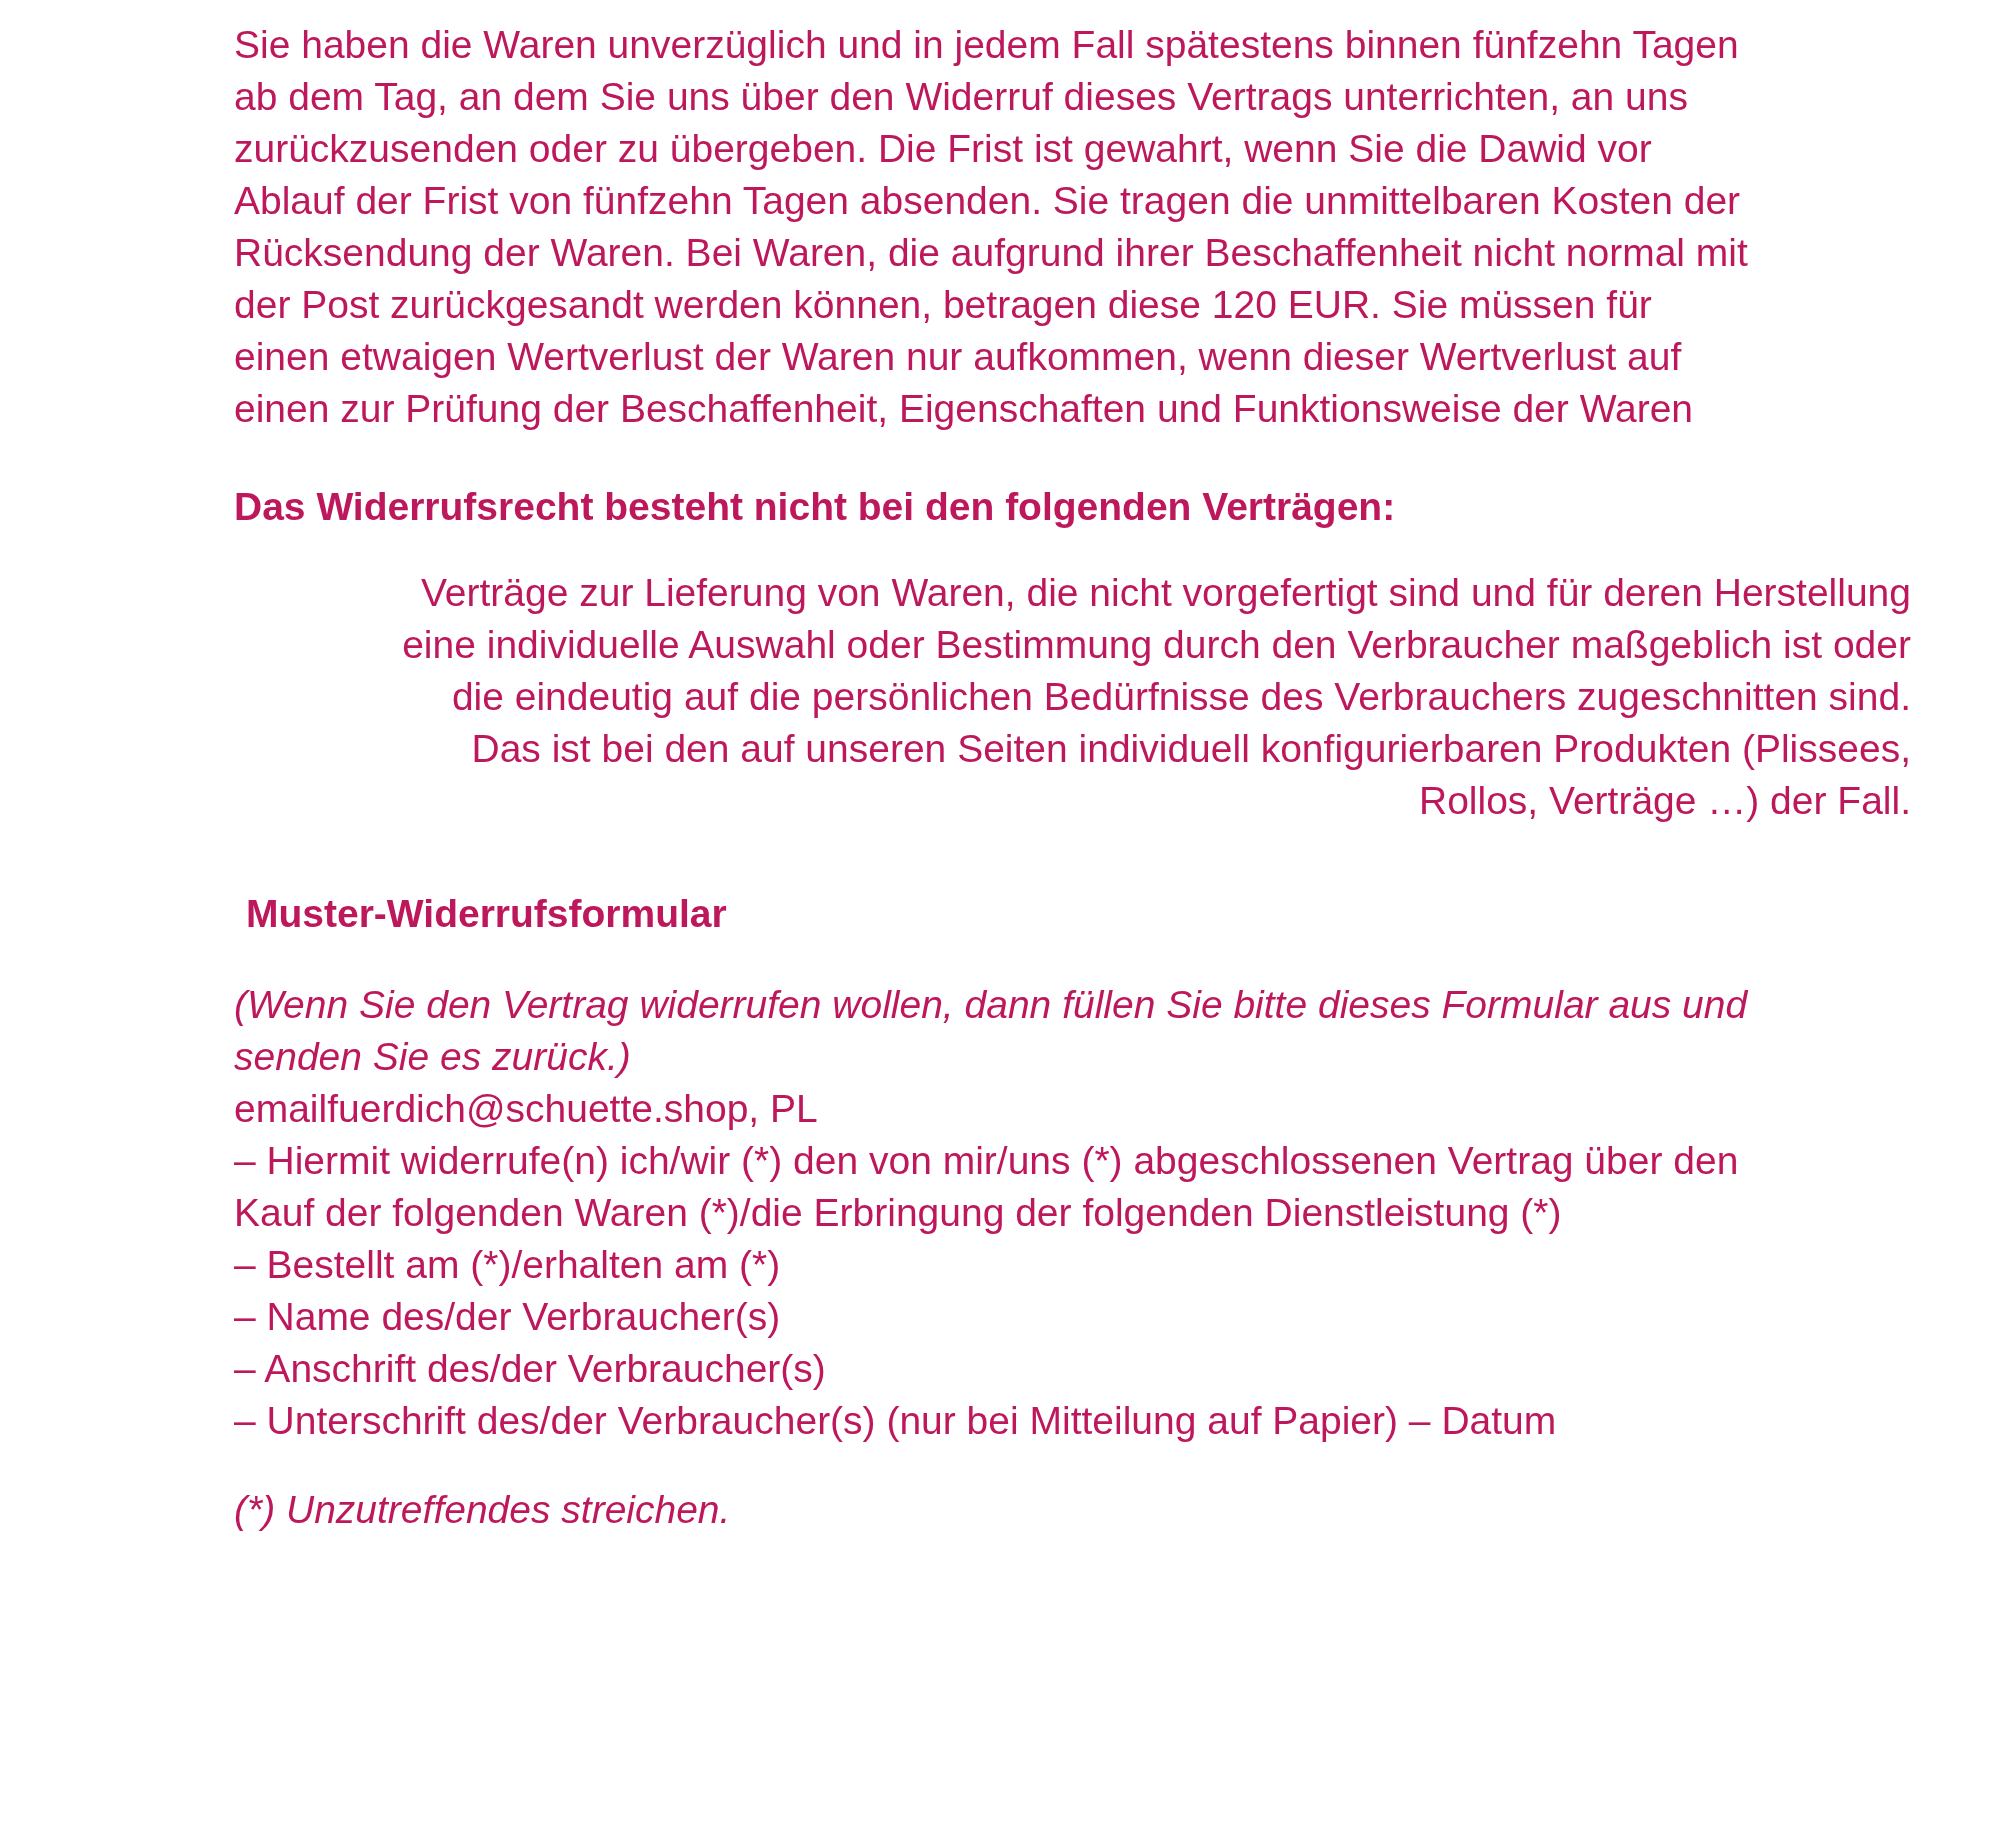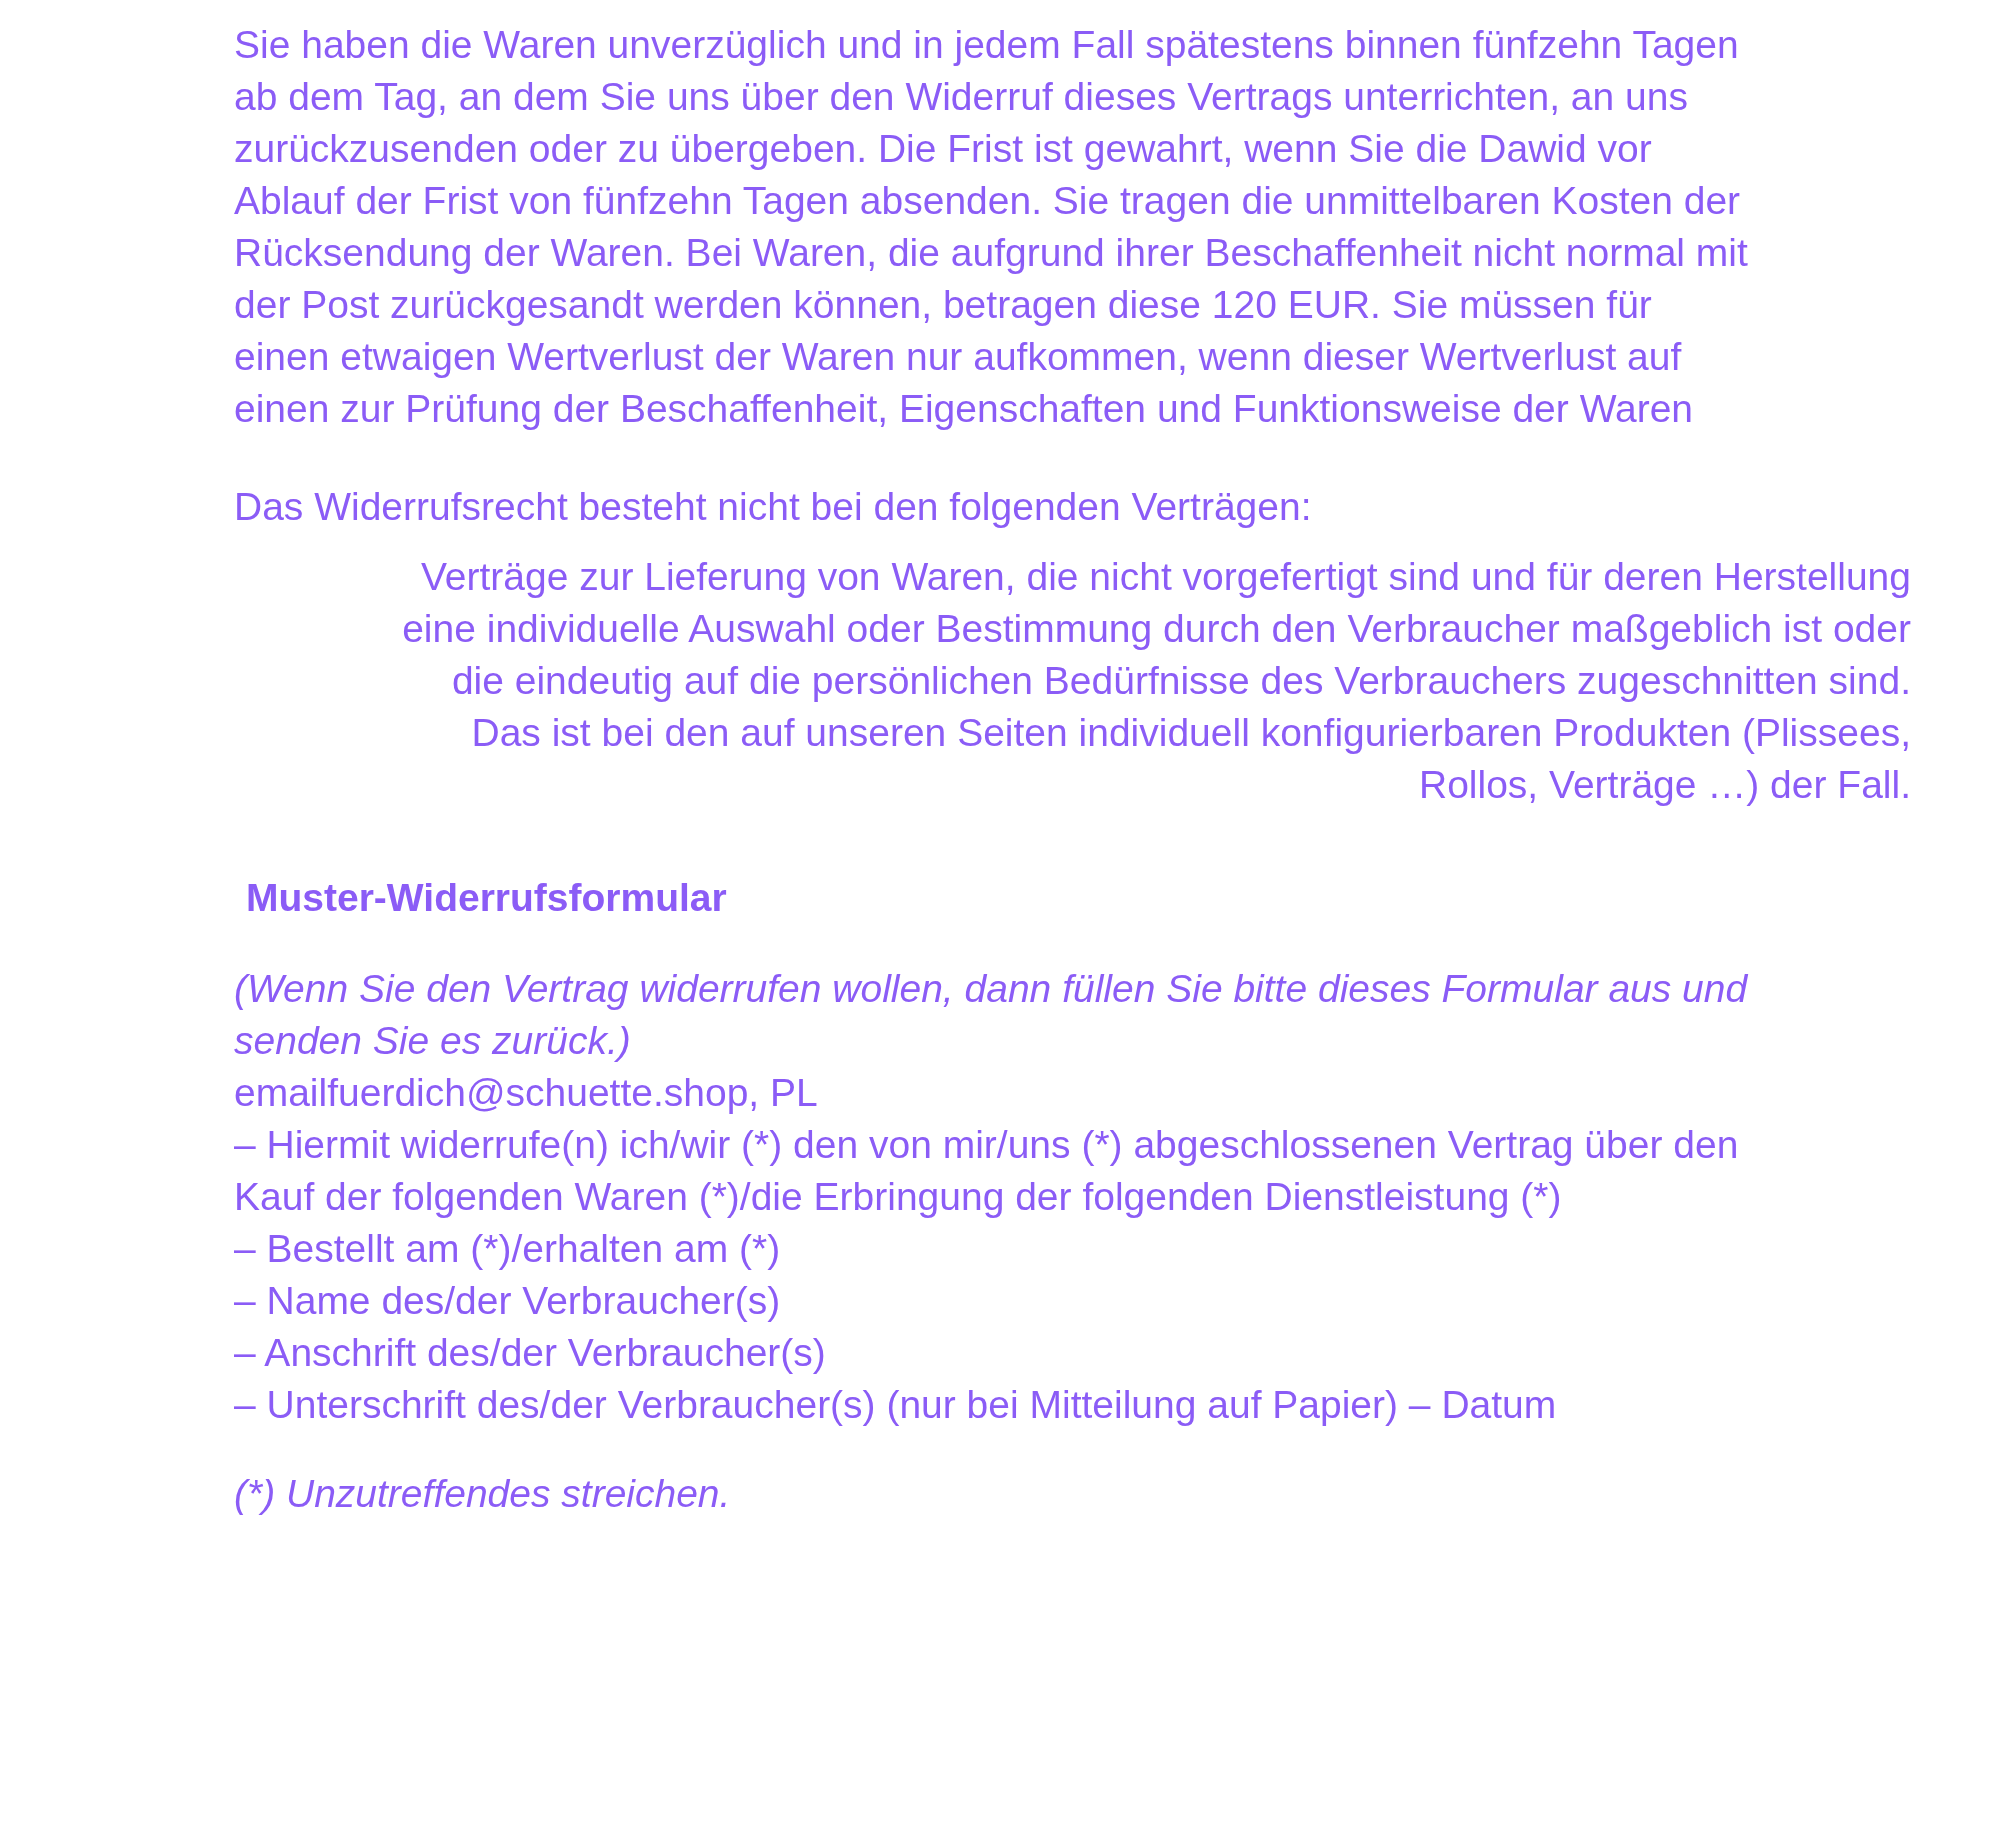--- a/index.html
+++ b/index.html
@@ -12,25 +12,25 @@
     height: 1840px;
     overflow: hidden;
     font-family: "Liberation Sans", sans-serif;
   }
   .doc {
     margin-left: 234px;
     padding-top: 19.3px;
     width: 1677px;
     font-size: 39px;
     line-height: 52px;
-    color: #8b5cf6;
+    color: #be185d;
   }
   .block { margin: 0 0 45px 0; }
   .block.p1 { margin-bottom: 46px; }
-  .block.p2 { margin-bottom: 18px; }
+  .block.p2 { margin-bottom: 34px; font-weight: bold; }
   .block.p3 { margin-bottom: 61px; text-align: right; }
   .heading {
     font-weight: bold;
     margin: 0 0 39px 12px;
   }
   .form-block { margin: 0 0 37px 0; }
   .ln { white-space: nowrap; }
   .italic { font-style: italic; }
   sup.reg {
     font-size: 58%;

